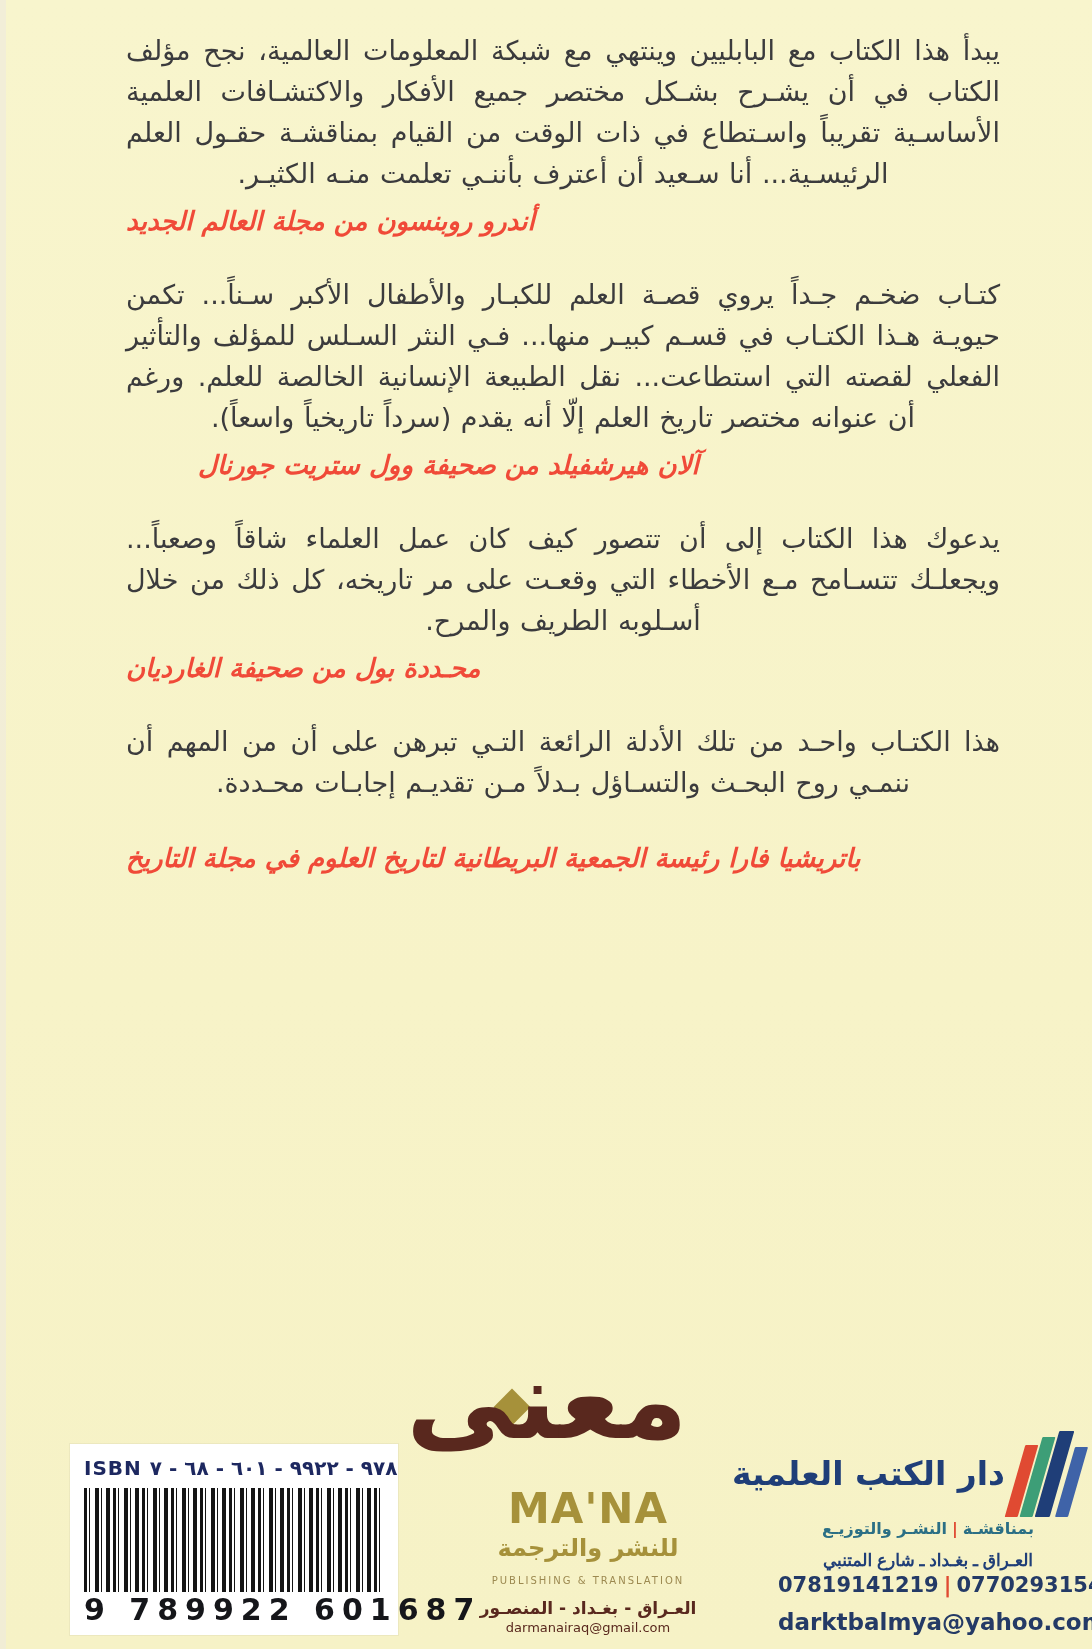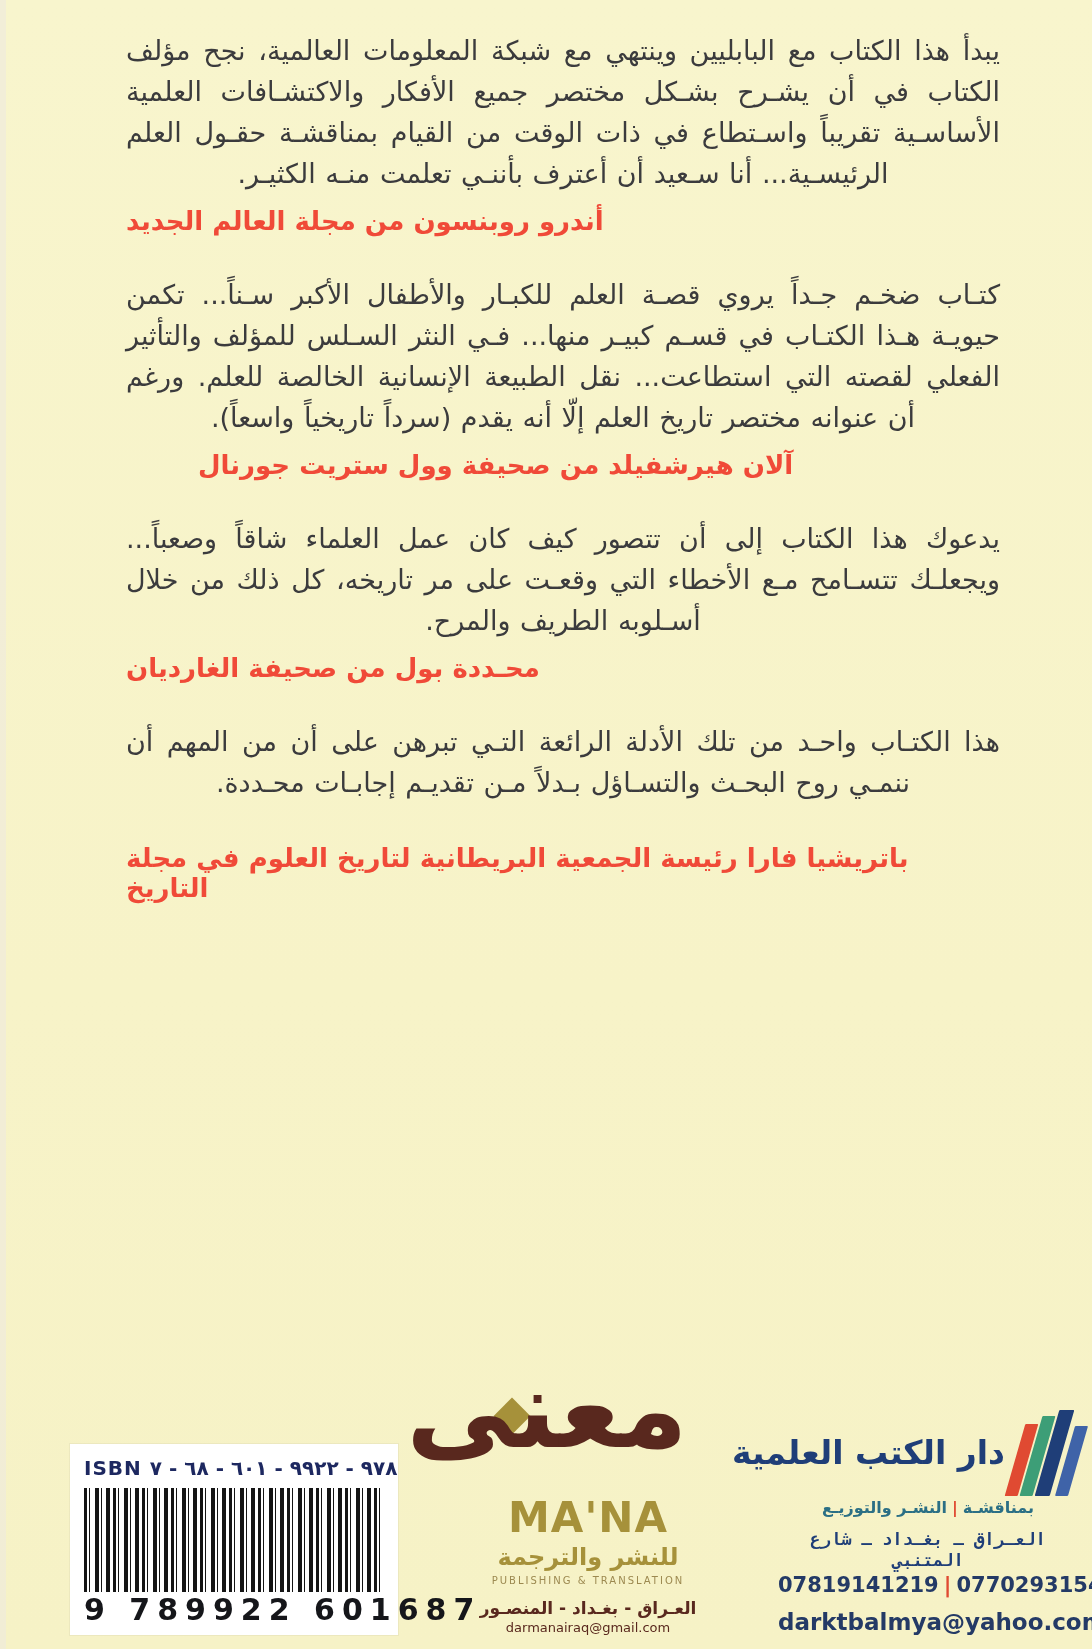--- a/index.html
+++ b/index.html
@@ -13,21 +13,21 @@
 
   
   .reviews{position:absolute;top:30px;left:82px;right:92px;direction:rtl;margin-left:44px;}
   .review{margin-bottom:38px;}
   .quote{
     margin:0;color:#3b3b3d;font-size:27px;line-height:1.52;
     text-align:justify;text-align-last:center;word-spacing:1px;
   }
   .attr{
     margin:12px 0 0 0;color:#f04a38;font-weight:bold;font-size:26px;
-    text-align:left;direction:rtl;
+    text-align:left;direction:rtl;font-style:italic;
   }
   .attr.ind{padding-left:72px;}
   .attr.gap{margin-top:40px;}
 
   
   .bottom{
     position:absolute;left:70px;right:14px;bottom:14px;
     display:flex;justify-content:space-between;align-items:flex-end;
   }
 
@@ -65,39 +65,39 @@
   }
   .mana-diamond{
     position:absolute;left:28px;top:52px;width:26px;height:26px;
     background:#a6913a;transform:rotate(45deg);
   }
   .mana-word{
     color:#a6913a;font-weight:bold;font-size:42px;letter-spacing:1px;
     line-height:1;direction:ltr;margin-top:-4px;
   }
   .mana-tag-ar{color:#a6913a;font-weight:bold;font-size:24px;margin-top:4px;}
-  .mana-tag-en{color:#9c8950;font-size:10px;letter-spacing:2px;direction:ltr;margin-top:4px;}
+  .mana-tag-en{color:#9c8950;font-size:10px;letter-spacing:2px;direction:ltr;margin-top:13px;}
   .mana-addr{color:#59281e;font-weight:bold;font-size:17px;margin-top:12px;}
   .mana-email{color:#59281e;font-size:13px;direction:ltr;margin-top:2px;}
 
   
   .dar{width:300px;text-align:center;direction:rtl;}
   .dar-logo-row{display:flex;align-items:center;gap:10px;direction:rtl;}
   .dar-books{display:inline-flex;align-items:flex-end;gap:3px;height:86px;direction:ltr;}
   .dar-books i{display:block;border-radius:1px;}
   .dar-books .b1{width:13px;height:72px;background:#e04a32;transform:skewX(-16deg);}
   .dar-books .b2{width:13px;height:80px;background:#3d9e77;transform:skewX(-16deg);}
   .dar-books .b3{width:15px;height:86px;background:#1f3e78;transform:skewX(-16deg);}
   .dar-books .b4{width:13px;height:70px;background:#3f63a8;transform:skewX(-16deg);}
   .dar-name{
     color:#1f3e78;font-weight:bold;font-size:33px;line-height:1.1;white-space:nowrap;
   }
   .dar-tag{color:#2b6f85;font-weight:bold;font-size:16px;margin-top:2px;}
   .dar-tag .sep,.dar-phones .sep{color:#e04a32;font-weight:bold;padding:0 5px;}
-  .dar-addr{color:#1f3e78;font-weight:bold;font-size:17px;margin-top:12px;font-family:Liberation Mono, monospace;}
+  .dar-addr{color:#1f3e78;font-weight:bold;font-size:17px;margin-top:12px;font-family:Liberation Sans, sans-serif;}
   .dar-phones{color:#243a66;font-weight:bold;font-size:21px;direction:ltr;margin-top:2px;white-space:nowrap;}
   .dar-email{color:#243a66;font-weight:bold;font-size:23px;direction:ltr;margin-top:12px;}
 </style>
 </head>
 <body>
 
 <main class="page">
 
   <section class="reviews">
 

